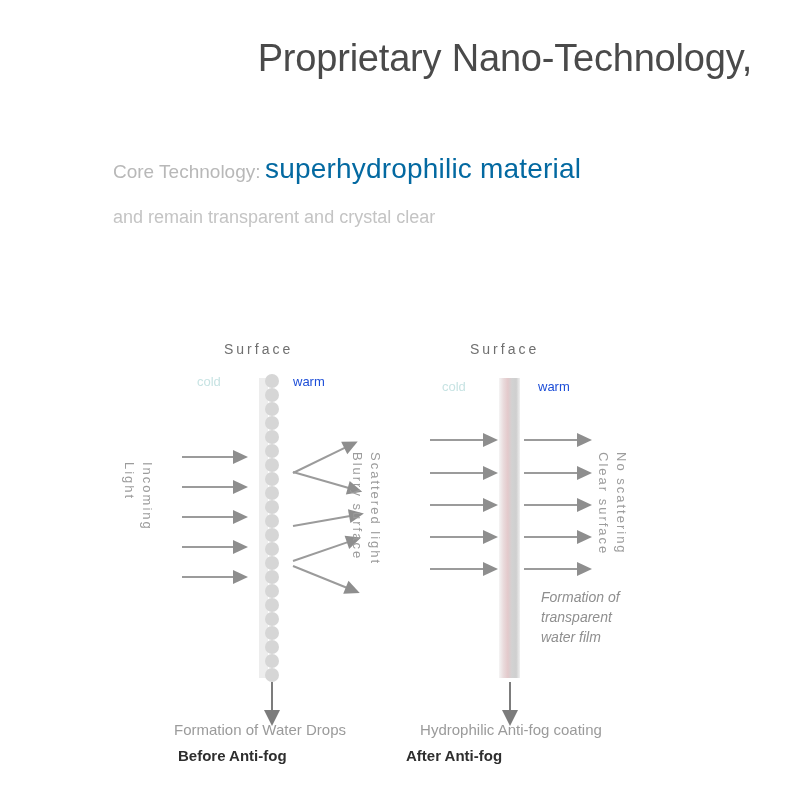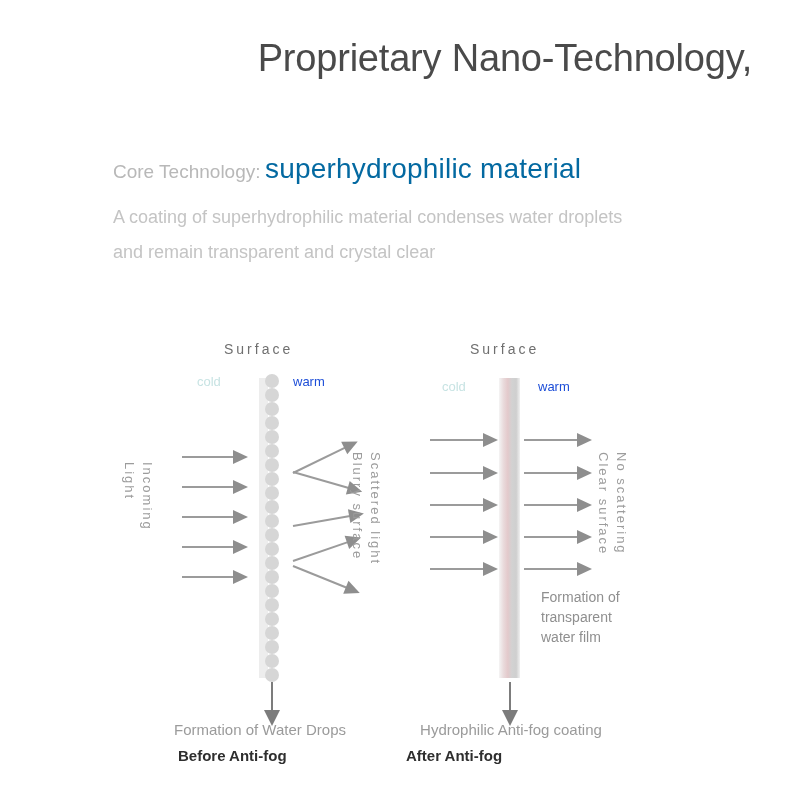--- a/index.html
+++ b/index.html
@@ -176,21 +176,21 @@
   .vcaption span { display: block; }
 
   
   .caption-block {
     position: absolute;
     font-size: 14px;
     color: #8f8f8f;
     line-height: 1.42;
     white-space: nowrap;
   }
-  .caption-block span { display: block; }
+  .caption-block span { display: block; font-style: italic; }
 
   .foot-note {
     position: absolute;
     font-size: 15px;
     color: #9b9b9b;
     white-space: nowrap;
     text-align: center;
   }
   .foot-title {
     position: absolute;
@@ -209,21 +209,20 @@
   <div class="headline">
     <span class="l1">Proprietary Nano-Technology,</span>
   </div>
 
   <div class="subtitle">
     <span class="lead">Core Technology:</span>
     <span class="accent">superhydrophilic material</span>
   </div>
 
   <div class="bodytext">
-    <span>A coating of superhydrophilic material condenses water droplets</span>
     <span>and remain transparent and crystal clear</span>
   </div>
 
   <div class="diagram">
 
     <div class="surface-label" style="left:224px; top:341px;">Surface</div>
     <div class="temp-label temp-cold" style="left:197px; top:374px;">cold</div>
     <div class="temp-label temp-warm" style="left:293px; top:374px;">warm</div>
 
     <div class="bar-left"></div>

